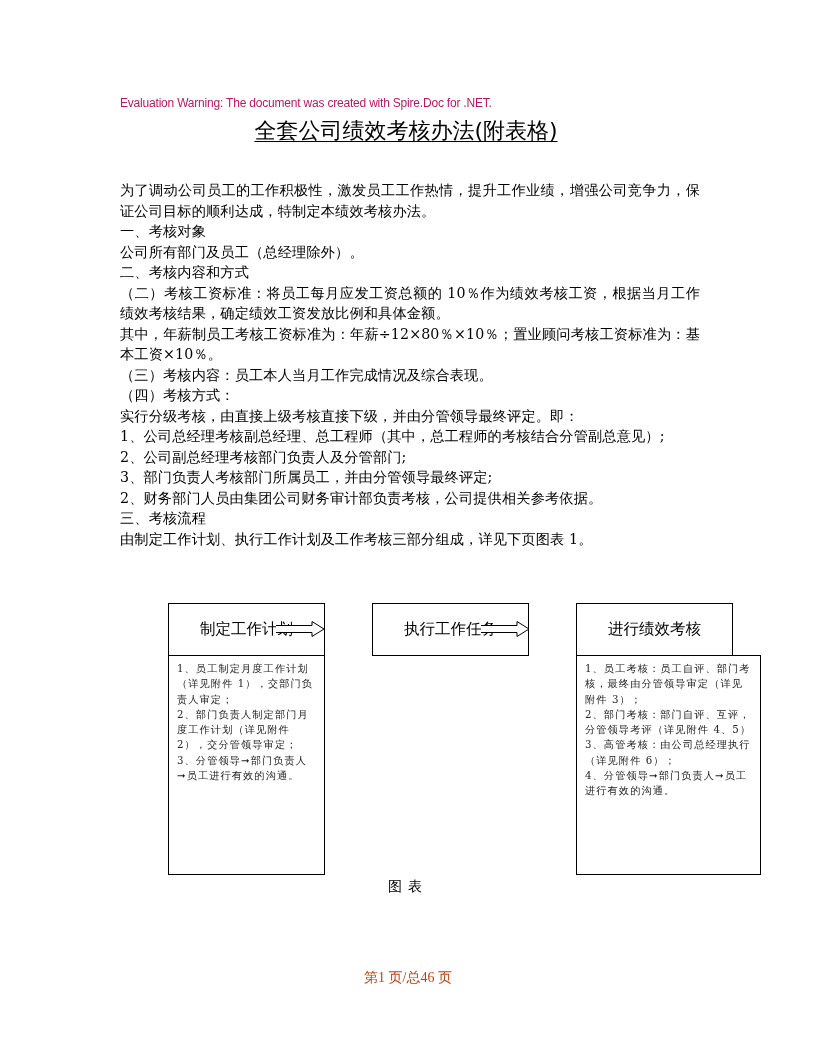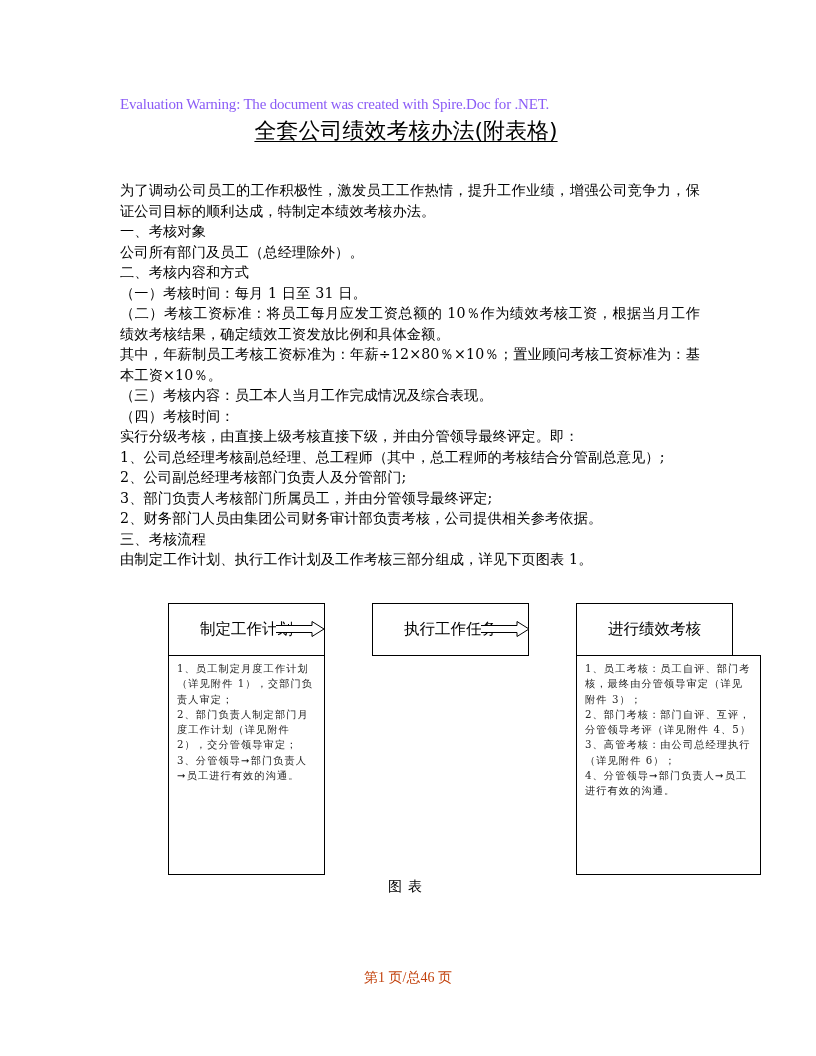--- a/index.html
+++ b/index.html
@@ -12,23 +12,23 @@
       height: 1056px;
       position: relative;
       overflow: hidden;
       font-family: "DejaVu Serif", "Liberation Serif", serif;
       color: #000;
     }
     .eval-warning {
       position: absolute;
       left: 120px;
       top: 96px;
-      font-family: Liberation Serif, serif;
-      font-size: 15px;
-      color: #8b5cf6;
+      font-family: Liberation Sans, sans-serif;
+      font-size: 12px;
+      color: #be185d;
       white-space: nowrap;
       letter-spacing: -0.2px;
     }
     .doc-title {
       position: absolute;
       left: 0;
       width: 812px;
       top: 116px;
       text-align: center;
       font-family: "DejaVu Sans", "Liberation Sans", sans-serif;
@@ -105,25 +105,24 @@
 
 <div class="doc-title">
   <span>全套公司绩效考核办法(附表格)</span>
 </div>
 
 <div class="body-text">
   <p>为了调动公司员工的工作积极性，激发员工工作热情，提升工作业绩，增强公司竞争力，保证公司目标的顺利达成，特制定本绩效考核办法。</p>
   <p>一、考核对象</p>
   <p>公司所有部门及员工（总经理除外）。</p>
   <p>二、考核内容和方式</p>
-  <p>（一）考核时间：每月 1 日至 31 日。</p>
   <p>（二）考核工资标准：将员工每月应发工资总额的 10％作为绩效考核工资，根据当月工作绩效考核结果，确定绩效工资发放比例和具体金额。</p>
   <p>其中，年薪制员工考核工资标准为：年薪÷12×80％×10％；置业顾问考核工资标准为：基本工资×10％。</p>
   <p>（三）考核内容：员工本人当月工作完成情况及综合表现。</p>
-  <p>（四）考核时间：</p>
+  <p>（四）考核方式：</p>
   <p>实行分级考核，由直接上级考核直接下级，并由分管领导最终评定。即：</p>
   <p>1、公司总经理考核副总经理、总工程师（其中，总工程师的考核结合分管副总意见）;</p>
   <p>2、公司副总经理考核部门负责人及分管部门;</p>
   <p>3、部门负责人考核部门所属员工，并由分管领导最终评定;</p>
   <p>2、财务部门人员由集团公司财务审计部负责考核，公司提供相关参考依据。</p>
   <p>三、考核流程</p>
   <p>由制定工作计划、执行工作计划及工作考核三部分组成，详见下页图表 1。</p>
 </div>
 
 <div class="box box-head" style="left:120px; top:603px; width:157px; height:53px;">

